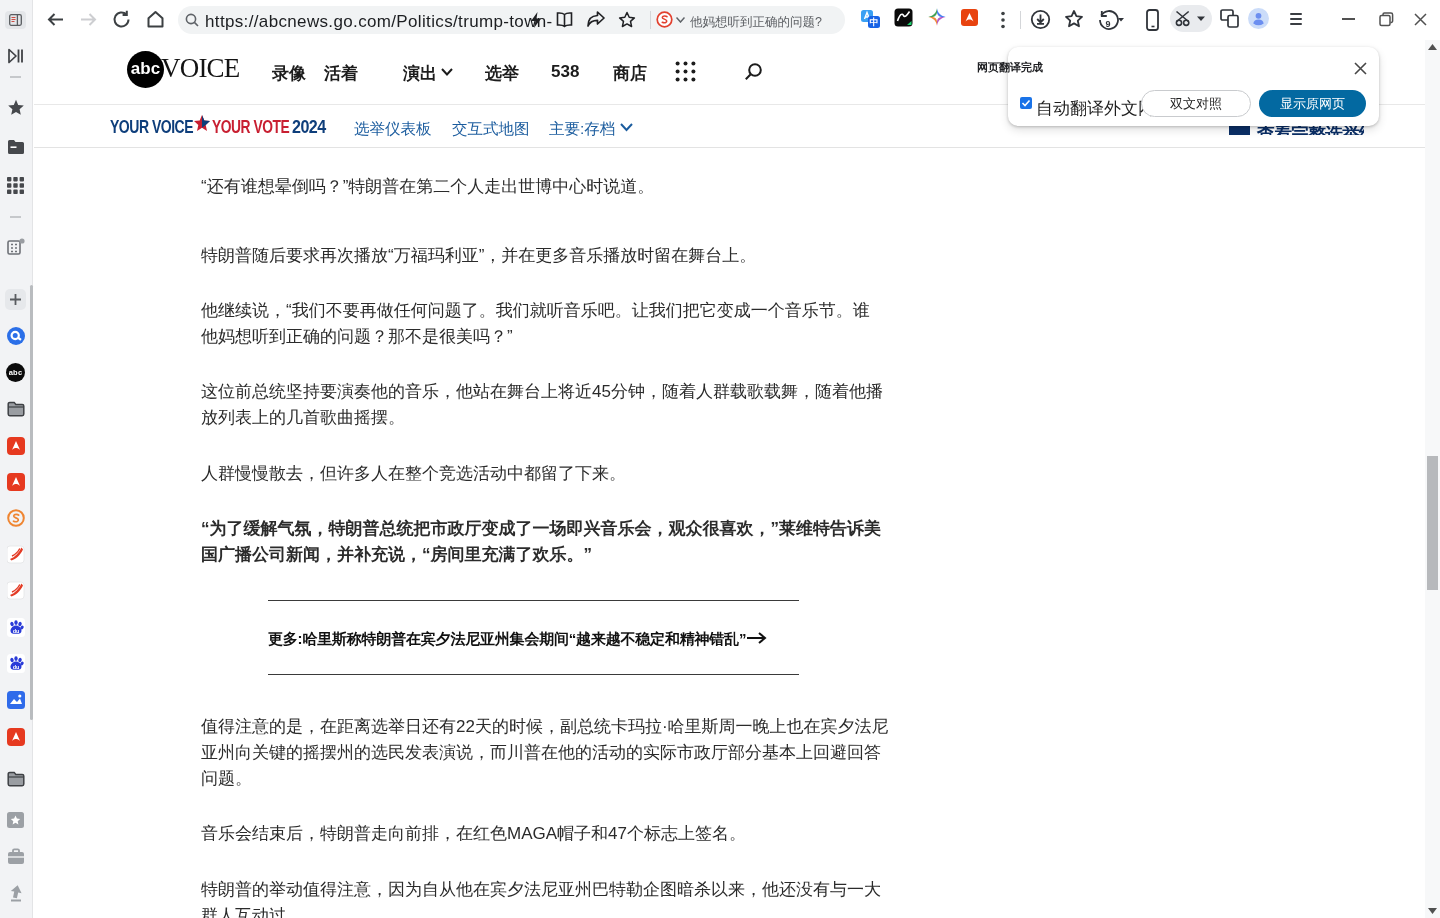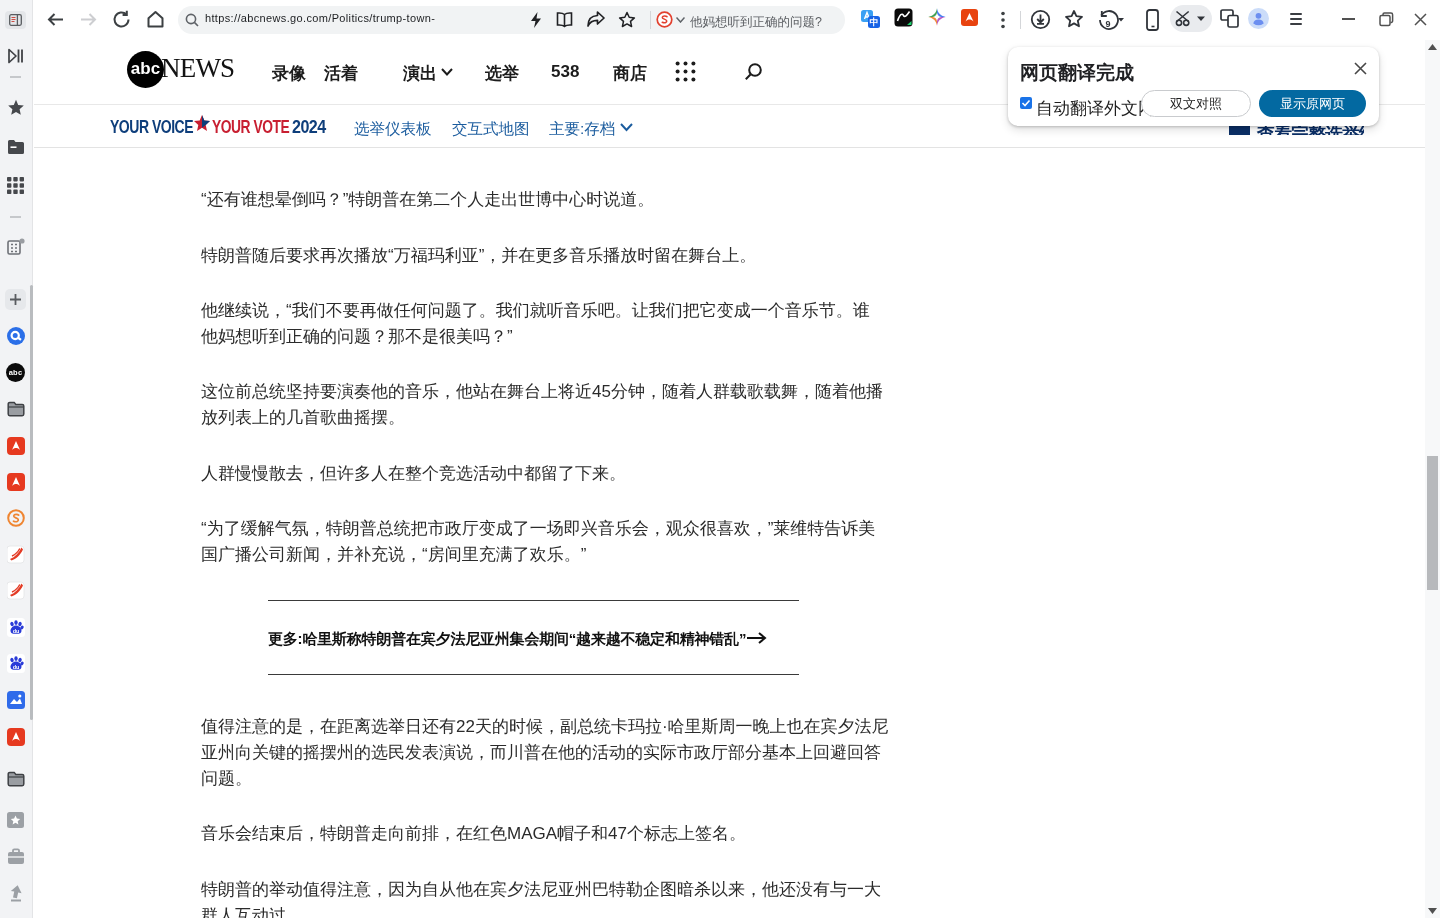--- a/index.html
+++ b/index.html
@@ -39,63 +39,63 @@
 #sthumb { position:absolute; left:1427px; top:456px; width:11px; height:134px;
   background:#b7b9bc; border-radius:0px; }
 </style>
 </head>
 <body>
 <div id="page"></div>
 <div id="sidebar"></div>
 <div id="sidethumb"></div>
 <div id="toolbar"></div>
 <div id="omnibox"></div>
-<div id="url" style="letter-spacing:0.35px;font-size:11px;">https://abcnews.go.com/Politics/trump-town-</div>
+<div id="url" style="letter-spacing:0.35px;font-size:17px;">https://abcnews.go.com/Politics/trump-town-</div>
 <div id="sugg">他妈想听到正确的问题?</div>
 
 <div id="hdrline"></div>
 <div id="navline"></div>
 <div class="abs" id="abclogo" style="left:127px;top:51px;width:37px;height:37px;border-radius:50%;background:#000;color:#fff;font-weight:bold;font-size:17px;text-align:center;line-height:36px;letter-spacing:0;">abc</div>
-<div class="abs" style="left:161px;top:53px;font-family:'Liberation Serif',serif;font-size:27px;color:#131313;letter-spacing:-0.8px;">NEWS</div>
+<div class="abs" style="left:161px;top:53px;font-family:'Liberation Serif',serif;font-size:27px;color:#131313;letter-spacing:-0.8px;">VOICE</div>
 <div class="topnav" style="left:272px;">录像</div>
 <div class="topnav" style="left:324px;">活着</div>
 <div class="topnav" style="left:403px;">演出</div>
 <div class="topnav" style="left:485px;">选举</div>
 <div class="topnav" style="left:551px;">538</div>
 <div class="topnav" style="left:613px;">商店</div>
 
 <div class="vvlogo" style="left:110px;color:#0e3e7b;transform:scaleX(0.80);transform-origin:0 0;">YOUR VOICE</div>
 <div class="vvlogo" style="left:212px;color:#c81f31;transform:scaleX(0.79);transform-origin:0 0;">YOUR VOTE</div>
 <div class="vvlogo" style="left:292px;color:#0e3e7b;transform:scaleX(0.92);transform-origin:0 0;">2024</div>
 <div class="bnrlink" style="left:354px;text-align:center;">选举仪表板</div>
 <div class="bnrlink" style="left:452px;">交互式地图</div>
 <div class="bnrlink" style="left:549px;">主要:存档</div>
 
-<div class="para" style="top:187px;">“还有谁想晕倒吗？”特朗普在第二个人走出世博中心时说道。</div>
+<div class="para" style="top:174px;">“还有谁想晕倒吗？”特朗普在第二个人走出世博中心时说道。</div>
 <div class="para" style="top:243px;">特朗普随后要求再次播放“万福玛利亚”，并在更多音乐播放时留在舞台上。</div>
 <div class="para" style="top:298px;">他继续说，“我们不要再做任何问题了。我们就听音乐吧。让我们把它变成一个音乐节。谁<br>他妈想听到正确的问题？那不是很美吗？”</div>
 <div class="para" style="top:379px;">这位前总统坚持要演奏他的音乐，他站在舞台上将近45分钟，随着人群载歌载舞，随着他播<br>放列表上的几首歌曲摇摆。</div>
 <div class="para" style="top:461px;">人群慢慢散去，但许多人在整个竞选活动中都留了下来。</div>
-<div class="para" style="top:516px;">“为了缓解气氛，特朗普总统把市政厅变成了一场即兴音乐会，观众很喜欢，”莱维特告诉美<br>国广播公司新闻，并补充说，“房间里充满了欢乐。”</div>
+<div class="para" style="top:516px;font-weight:bold;">“为了缓解气氛，特朗普总统把市政厅变成了一场即兴音乐会，观众很喜欢，”莱维特告诉美<br>国广播公司新闻，并补充说，“房间里充满了欢乐。”</div>
 <div class="abs" style="left:268px;top:600px;width:531px;height:1px;background:#3a3a3a;"></div>
 <div class="abs" style="left:268px;top:630px;font-size:15px;letter-spacing:-0.2px;font-weight:bold;color:#111;white-space:nowrap;">更多:哈里斯称特朗普在宾夕法尼亚州集会期间“越来越不稳定和精神错乱”<svg width="20" height="12" viewBox="0 0 20 12" style="display:inline-block;margin-left:1px;">
       <path d="M0 6 H17 M12 1 L18 6 L12 11" stroke="#111" stroke-width="2" fill="none"></path>
     </svg></div>
 <div class="abs" style="left:268px;top:674px;width:531px;height:1px;background:#3a3a3a;"></div>
 <div class="para" style="top:714px;">值得注意的是，在距离选举日还有22天的时候，副总统卡玛拉·哈里斯周一晚上也在宾夕法尼<br>亚州向关键的摇摆州的选民发表演说，而川普在他的活动的实际市政厅部分基本上回避回答<br>问题。</div>
 <div class="para" style="top:821px;">音乐会结束后，特朗普走向前排，在红色MAGA帽子和47个标志上签名。</div>
 <div class="para" style="top:877px;">特朗普的举动值得注意，因为自从他在宾夕法尼亚州巴特勒企图暗杀以来，他还没有与一大<br>群人互动过</div>
 
 <div class="abs" style="left:1229px;top:113px;width:135px;height:22px;overflow:hidden;z-index:5;">
   <div style="position:absolute;left:0;top:4px;width:21px;height:18px;background:#0b2f66;"></div>
   <div style="position:absolute;left:28px;top:9px;font-size:18px;font-weight:bold;color:#0b2f66;white-space:nowrap;letter-spacing:-1px;">查看完整选举结果</div>
 </div>
 
 <div id="popup"></div>
-<div class="abs" style="left:1020px;top:60px;z-index:51;font-size:19px;font-weight:bold;color:#202124;">网页翻译完成</div>
+<div class="abs" style="left:977px;top:60px;z-index:51;font-size:11px;font-weight:bold;color:#202124;">网页翻译完成</div>
 <svg class="abs" style="left:1354px;top:62px;z-index:51;" width="13" height="13" viewBox="0 0 13 13">
     <path d="M1 1 L12 12 M12 1 L1 12" stroke="#474747" stroke-width="1.6"></path>
   </svg>
 <div class="abs" style="left:1020px;top:97px;width:12px;height:12px;background:#1a73e8;border-radius:2px;z-index:51;"></div>
 <svg class="abs" style="left:1021px;top:98px;z-index:52;" width="10" height="10" viewBox="0 0 10 10">
     <path d="M1.5 5 L4 7.5 L8.5 2.5" stroke="#fff" stroke-width="1.6" fill="none"></path>
   </svg>
 <div class="abs" style="left:1036px;top:97px;font-size:17px;color:#1f1f1f;z-index:51;">自动翻译外文网页</div>
 <div class="pbtn" style="left:1141px;width:110px;background:#fff;border:1px solid #c9cbce;color:#1f1f1f;">双文对照</div>
 <div class="pbtn" style="left:1259px;width:107px;background:#0369a1;color:#fff;">显示原网页</div>

